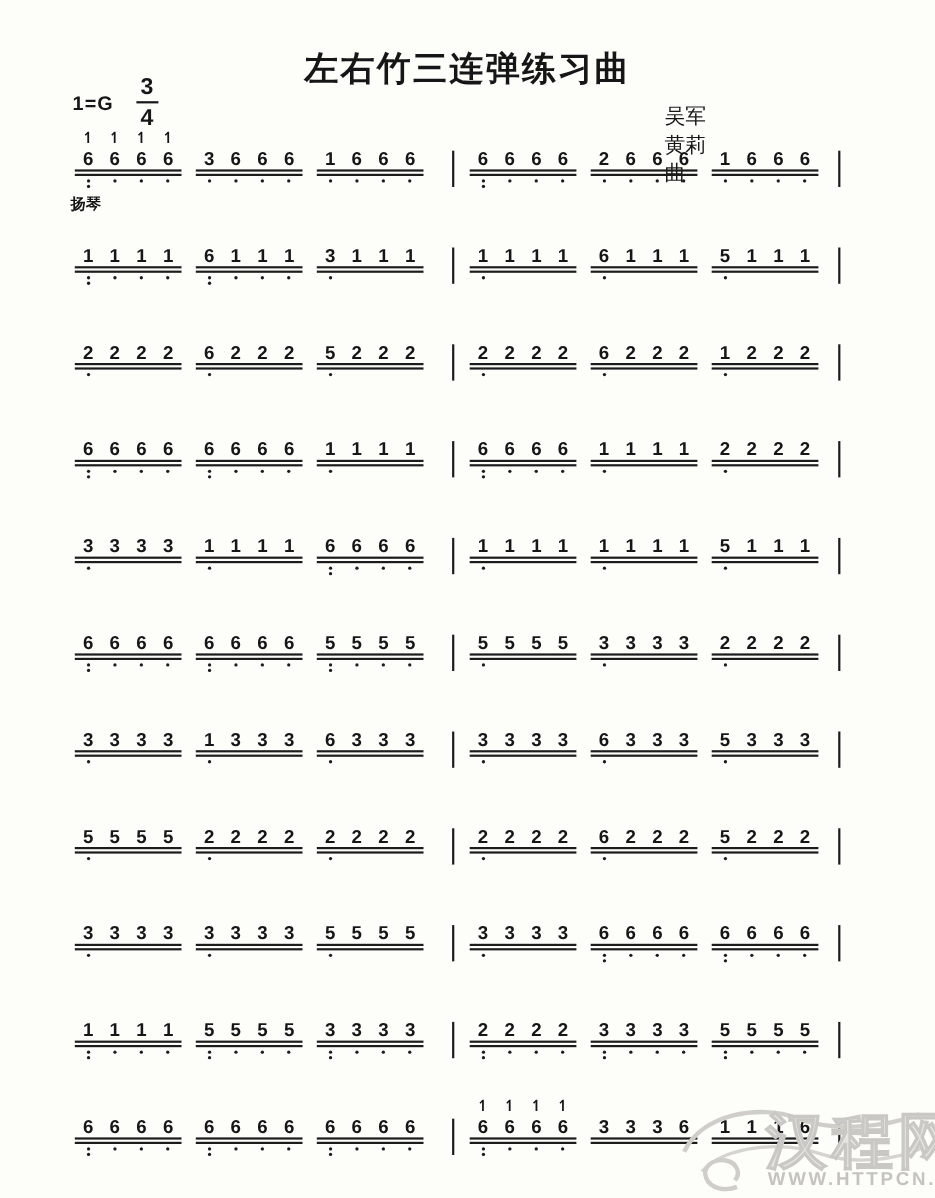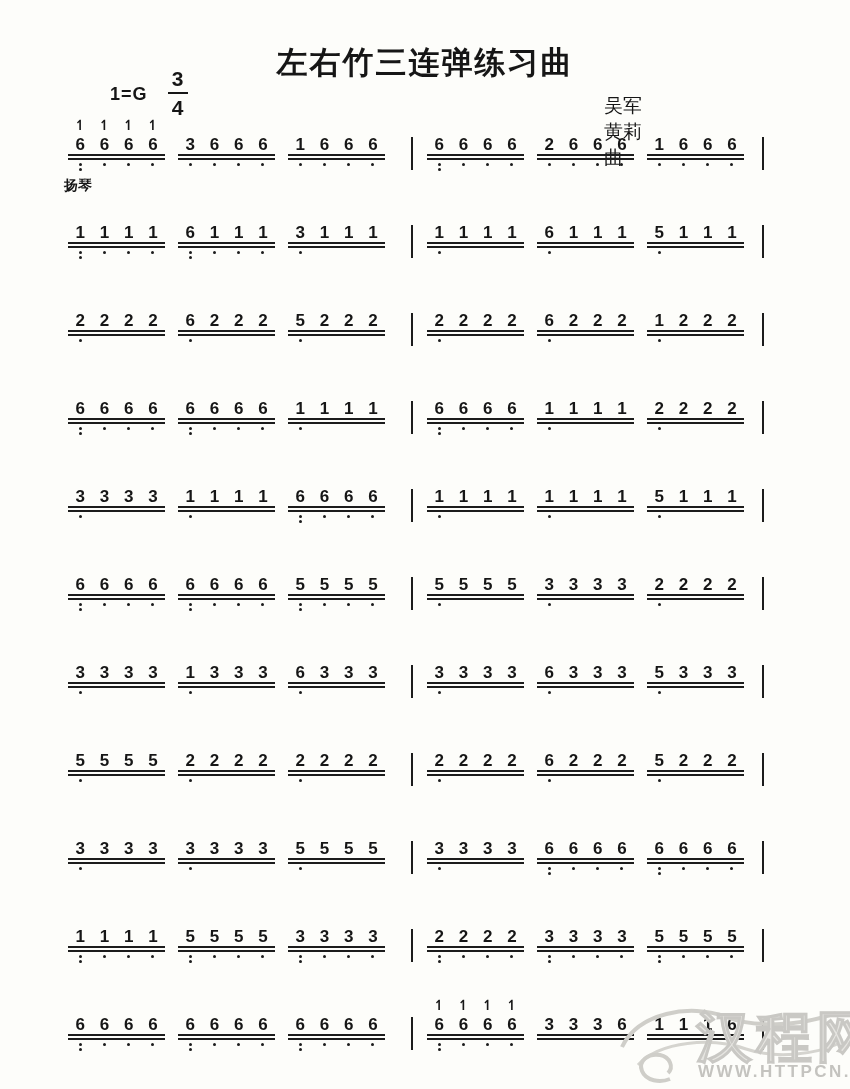--- a/index.html
+++ b/index.html
@@ -5,21 +5,21 @@
   html,body{margin:0;padding:0;background:#ffffff;}
   .sheet{
     position:relative;width:850px;height:1089px;overflow:hidden;
     background:#fdfdfa;color:#161616;
     font-family:"Liberation Sans","DejaVu Sans",sans-serif;
   }
   .title{
     position:absolute;top:42px;left:0;width:100%;text-align:center;
     font-size:31px;font-weight:700;letter-spacing:2px;
   }
-  .keysig{position:absolute;top:84px;left:66px;display:flex;align-items:flex-start;gap:20px;margin-left:44px;}
+  .keysig{position:absolute;top:84px;left:66px;display:flex;align-items:flex-start;gap:20px;}
   .keylabel{font-size:18px;font-weight:700;letter-spacing:1px;}
   .ts{display:flex;flex-direction:column;align-items:center;line-height:1;margin-top:-16px;}
   .ts span{font-size:21px;font-weight:700;}
   .ts-line{width:20px;height:2px;background:#161616;margin:3px 0;}
   .composers{
     position:absolute;top:93px;left:604px;width:214px;
     display:flex;justify-content:flex-end;font-size:19px;flex-direction:column;
   }
   .instrument{position:absolute;top:177px;left:64px;font-size:14px;font-weight:bold;}
   .row{position:absolute;left:68px;display:flex;gap:13px;align-items:flex-start;}

